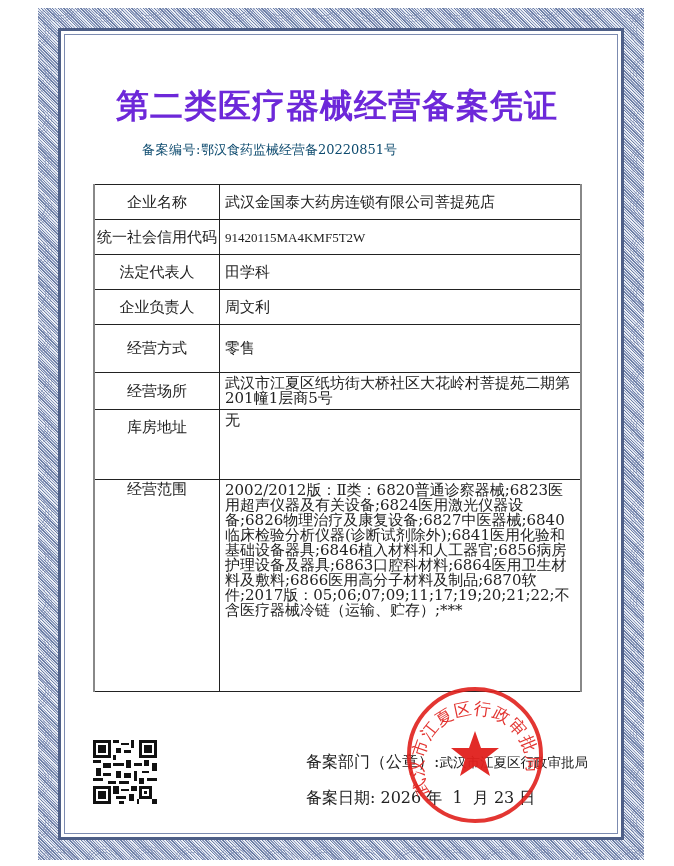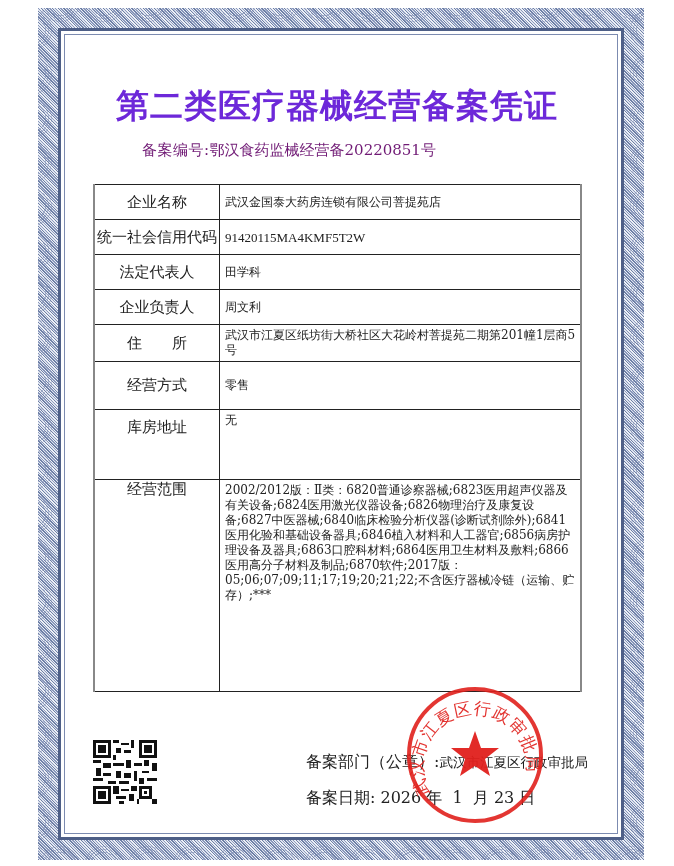--- a/index.html
+++ b/index.html
@@ -30,34 +30,34 @@
       position: absolute; left: 64px; top: 34px; width: 554px; height: 800px;
       box-sizing: border-box; border: 1px solid #7c8bb0; background: #fff;
     }
 
     .title {
       position: absolute; left: 0; width: 674px; top: 84px; text-align: center;
       font-size: 33px; font-weight: bold; letter-spacing: 1px; color: #6d28d9;
       font-family: "DejaVu Serif", "Liberation Serif", serif;
     }
     .record-no {
-      position: absolute; left: 142px; top: 141px; font-size: 15px; color: #701a75;
+      position: absolute; left: 142px; top: 141px; font-size: 13px; color: #0c4a6e;
     }
     .record-no .lbl { letter-spacing: 0.5px; }
 
     table.info {
       position: absolute; left: 93px; top: 184px; width: 489px;
       border-collapse: collapse; table-layout: fixed;
       font-size: 14px;
     }
     table.info td { border: 1px solid #222; padding: 0; vertical-align: middle; }
     table.info tr td:first-child { border-left: 2px solid #888; }
     table.info tr td:last-child { border-right: 2px solid #888; }
     table.info td.k { width: 124px; text-align: center; font-size: 15px; color: #222; }
-    table.info td.v { padding: 3px 3px 3px 5px; line-height: 15px; color: #222; font-size: 12px; }
+    table.info td.v { padding: 3px 3px 3px 5px; line-height: 15px; color: #222; font-size: 15px; }
     table.info td.v.mono { font-family: Liberation Serif, serif; font-size: 13px; }
     table.info td.top { vertical-align: top; }
 
     .qr { position: absolute; left: 93px; top: 740px; width: 64px; height: 64px; }
 
     .dept { position: absolute; left: 306px; top: 752px; font-size: 16px; color: #222; }
     .dept .val { font-size: 13.5px; }
     .date { position: absolute; left: 306px; top: 788px; font-size: 16px; color: #222; white-space: pre; }
 
     .seal { position: absolute; left: 405px; top: 685px; width: 140px; height: 140px; pointer-events: none; }
@@ -87,27 +87,27 @@
     <td class="v mono">91420115MA4KMF5T2W</td>
   </tr>
   <tr style="height:35px">
     <td class="k">法定代表人</td>
     <td class="v">田学科</td>
   </tr>
   <tr style="height:35px">
     <td class="k">企业负责人</td>
     <td class="v">周文利</td>
   </tr>
-  <tr style="height:35px">
-    <td class="k">住　　所</td>
-    <td class="v">武汉市江夏区纸坊街大桥社区大花岭村菩提苑二期第201幢1层商5号</td>
-  </tr>
   <tr style="height:48px">
     <td class="k">经营方式</td>
     <td class="v">零售</td>
+  </tr>
+  <tr style="height:35px">
+    <td class="k">经营场所</td>
+    <td class="v">武汉市江夏区纸坊街大桥社区大花岭村菩提苑二期第201幢1层商5号</td>
   </tr>
   <tr style="height:70px">
     <td class="k top" style="padding-top:8px">库房地址</td>
     <td class="v top">无</td>
   </tr>
   <tr style="height:212px">
     <td class="k top" style="">经营范围</td>
     <td class="v top">2002/2012版：Ⅱ类：6820普通诊察器械;6823医用超声仪器及有关设备;6824医用激光仪器设备;6826物理治疗及康复设备;6827中医器械;6840临床检验分析仪器(诊断试剂除外);6841医用化验和基础设备器具;6846植入材料和人工器官;6856病房护理设备及器具;6863口腔科材料;6864医用卫生材料及敷料;6866医用高分子材料及制品;6870软件;2017版：05;06;07;09;11;17;19;20;21;22;不含医疗器械冷链（运输、贮存）;***</td>
   </tr>
 </tbody>

